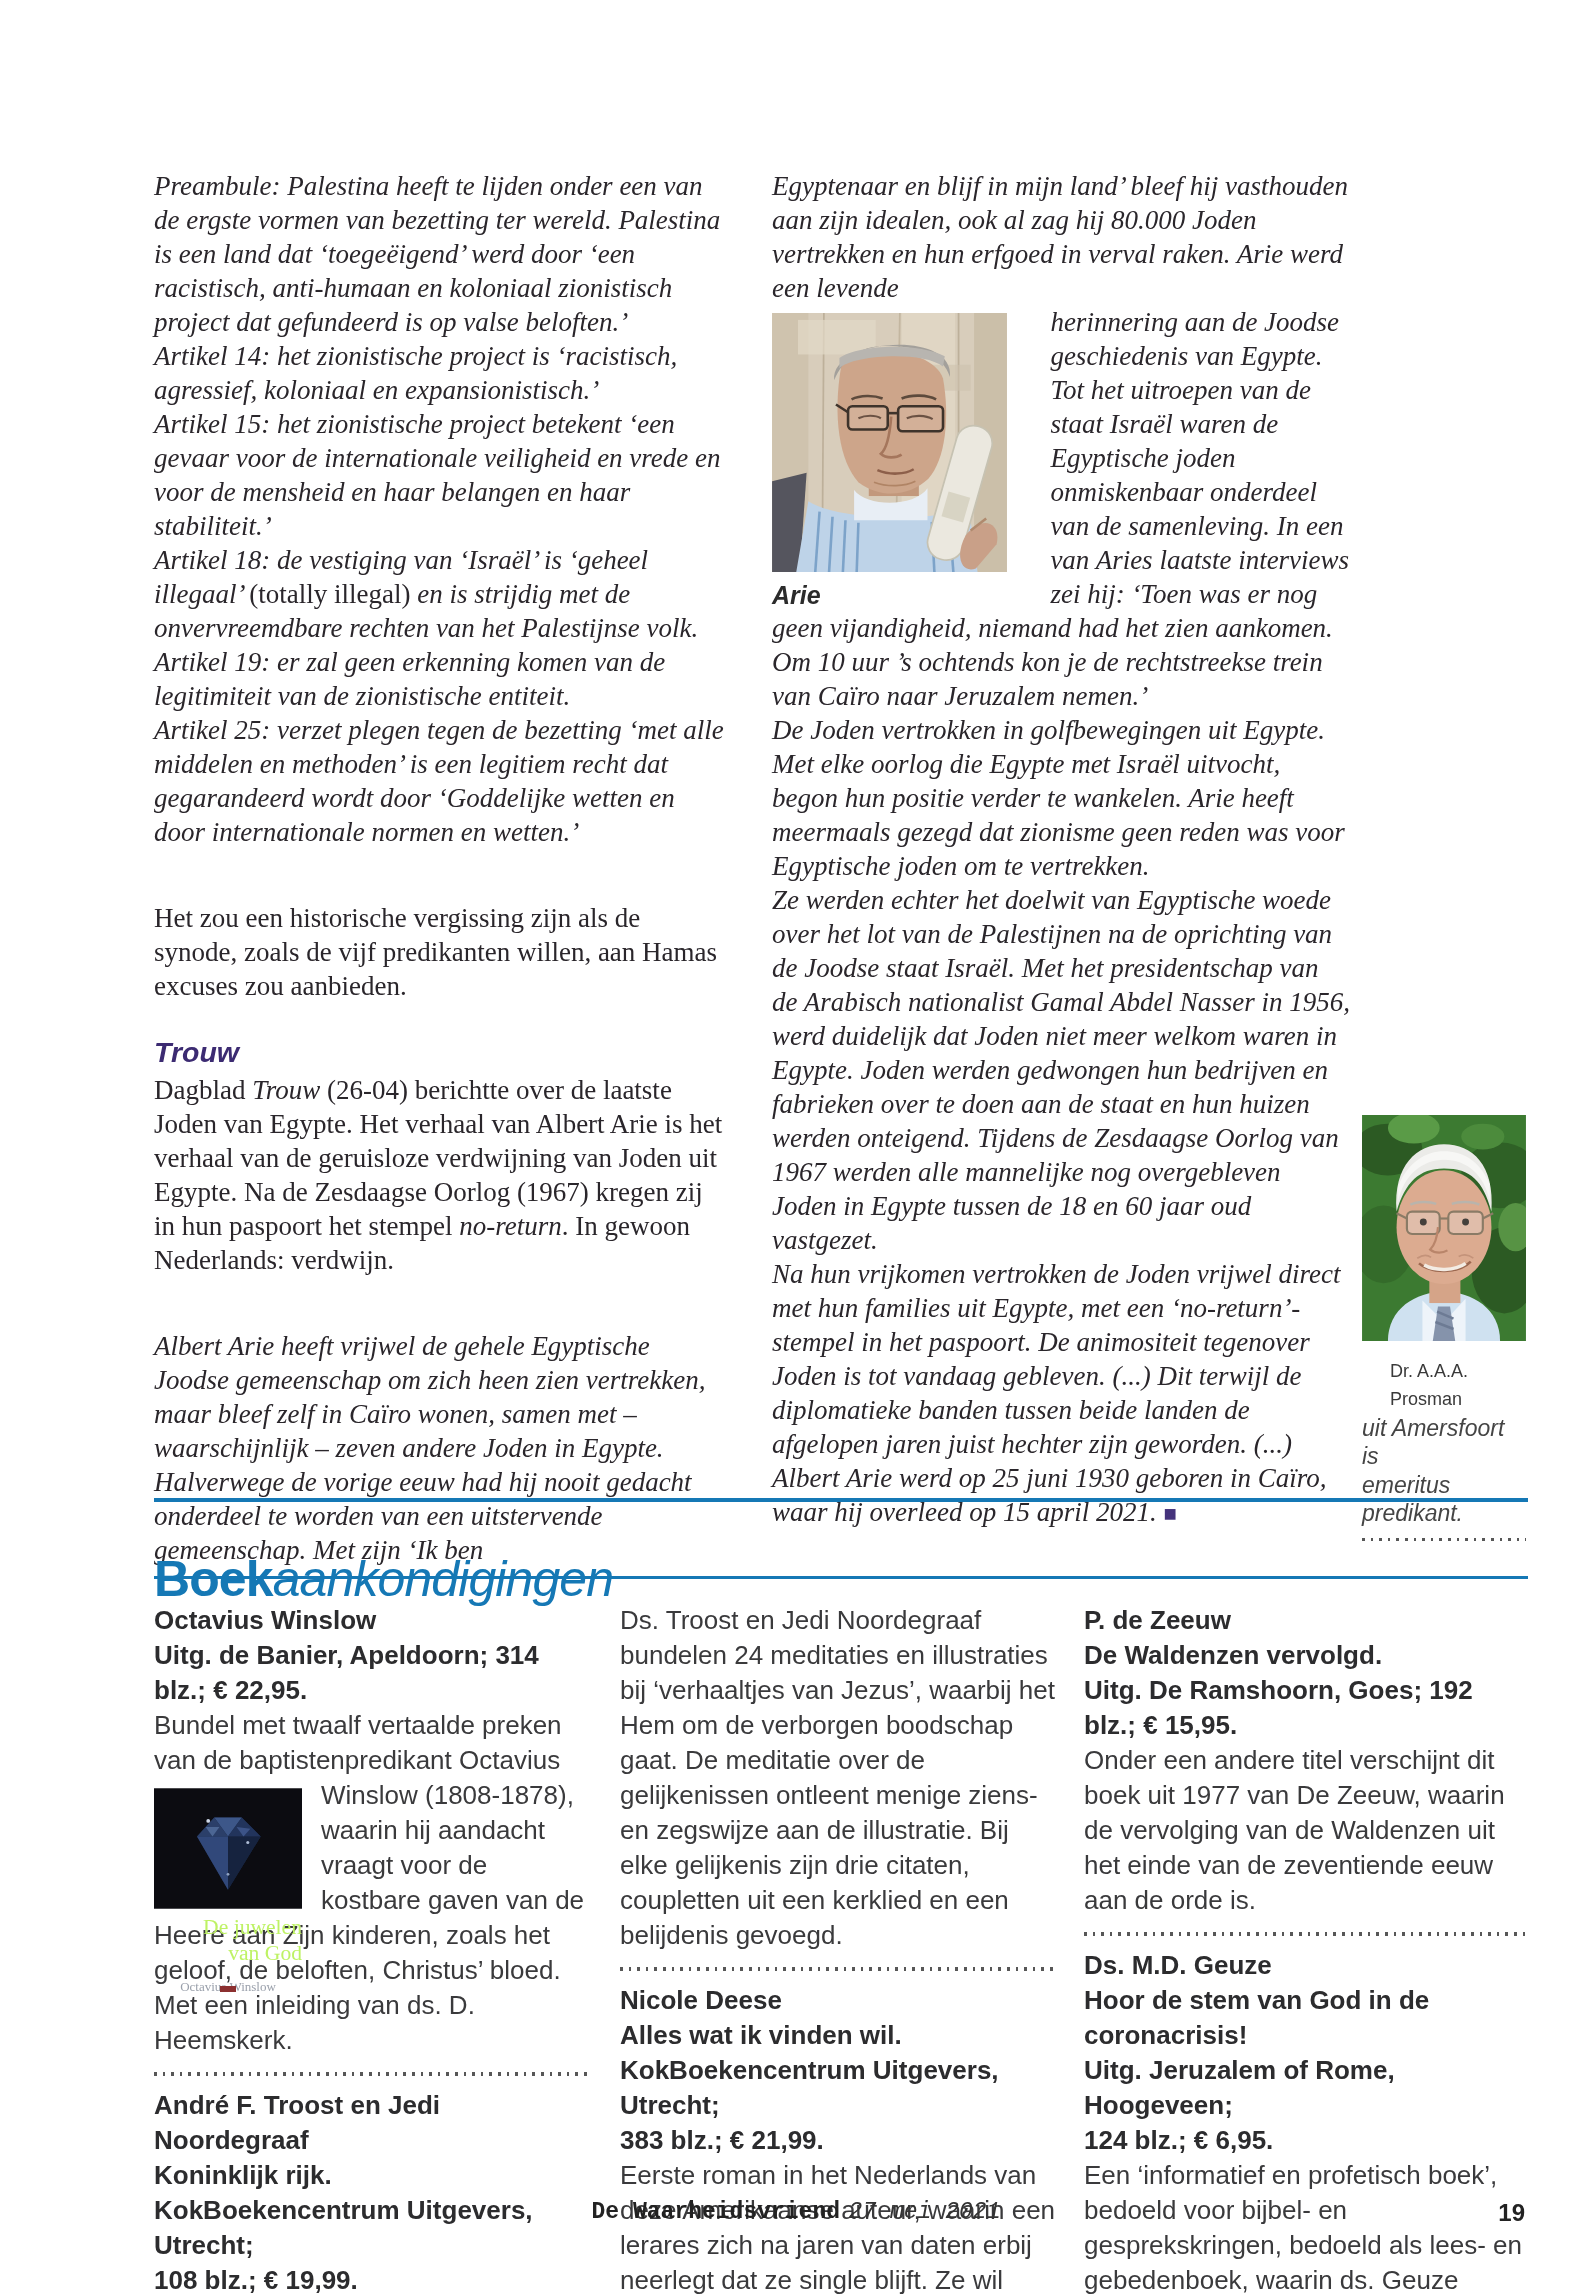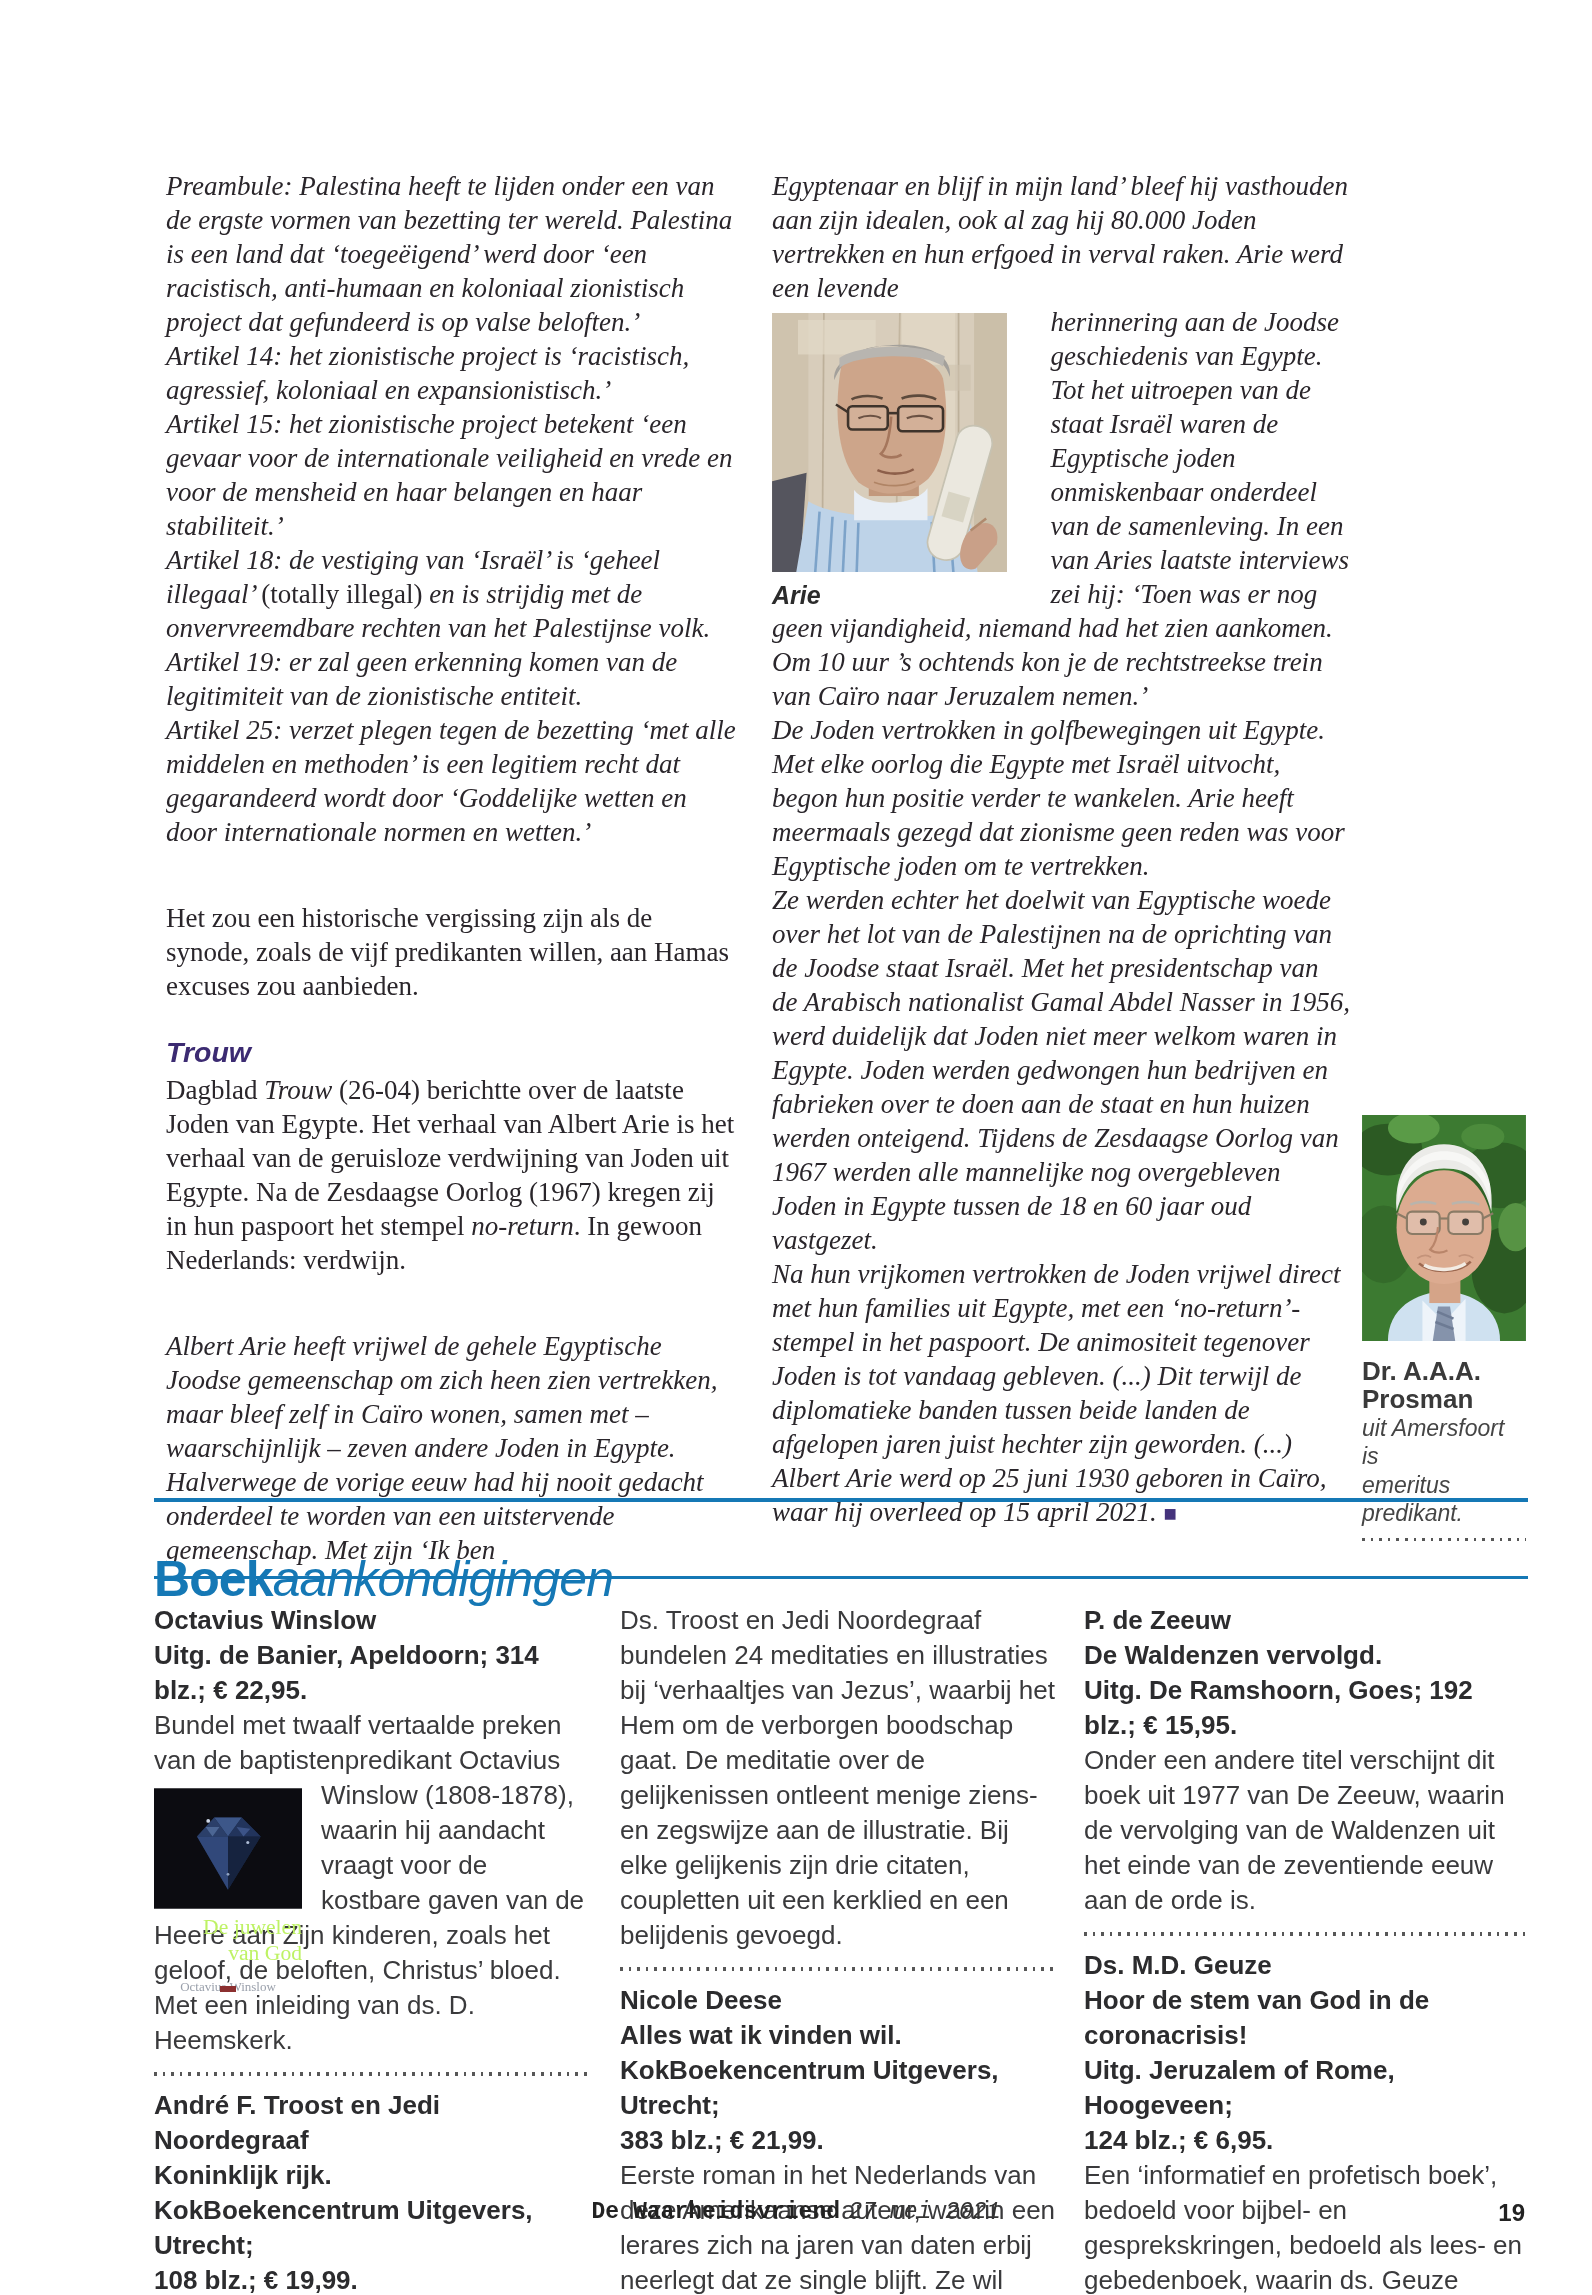--- a/index.html
+++ b/index.html
@@ -1,35 +1,35 @@
 <!DOCTYPE html>
 <html style="font-size:14px"><head>
 <meta charset="utf-8">
 <style>
   html,body{margin:0;padding:0;background:#e9e9e9;}
   .page{position:relative;width:1592px;height:2295px;background:#ffffff;overflow:hidden;
         font-family:"Liberation Serif", serif;}
   p{margin:0;}
   .serif-col{position:absolute;font-size:27px;line-height:34px;color:#2a262b;}
-  .col-left{left:166px;top:169px;width:576px;}
+  .col-left{left:154px;top:169px;width:576px;}
   .col-right{left:772px;top:169px;width:578px;}
   .it{font-style:italic;}
   .gap{margin-top:52px;}
   .run-r{font-style:normal;margin-top:38px;}
   .run-i{font-style:italic;}
   .run-end{font-style:normal;color:#45337c;font-size:0.82em;letter-spacing:1.7px;}
   .trouw-hd{font-family:"Liberation Sans",sans-serif;font-weight:bold;font-style:italic;
             color:#3c2b72;font-size:28.5px;margin-top:34px;margin-bottom:4.3px;line-height:1.1;}
   .arie-fig{float:left;width:256px;margin:7.8px 22.4px 0 0;}
   .arie-fig svg{display:block;}
   .fig-caption{font-family:"Liberation Sans",sans-serif;font-weight:bold;font-style:italic;
                font-size:25px;color:#2b2b2b;margin-top:10.4px;line-height:1.1;}
   .prosman{position:absolute;left:1362px;top:1115px;width:164px;font-family:"Liberation Sans",sans-serif;}
   .prosman svg{display:block;}
-  .prosman .nm{font-weight:bold;font-size:26px;color:#3a3a3a;margin-top:15.5px;line-height:28.5px;}
+  .prosman .nm{font-weight:normal;font-size:18px;color:#3a3a3a;margin-top:15.5px;line-height:28.5px;margin-left:28px;}
   .prosman .ital{font-style:italic;font-size:23px;color:#454545;line-height:28.5px;}
   .dotted{height:3.5px;background-image:repeating-linear-gradient(90deg,#575757 0 2.6px,transparent 2.6px 8.6px);}
   .prosman .dotted{margin-top:10.4px;}
   .rule{position:absolute;left:154px;width:1374px;background:#1578b5;}
   .rule-top{top:1498px;height:4.3px;}
   .rule-bot{top:1576px;height:2.6px;}
   .books-header{position:absolute;left:154px;top:1512px;font-family:"Liberation Sans",sans-serif;
                 font-size:50px;color:#1578b5;letter-spacing:-0.9px;line-height:1;}
   .books-header .bold{font-weight:bold;}
   .books-header .light{font-style:italic;font-weight:normal;}

